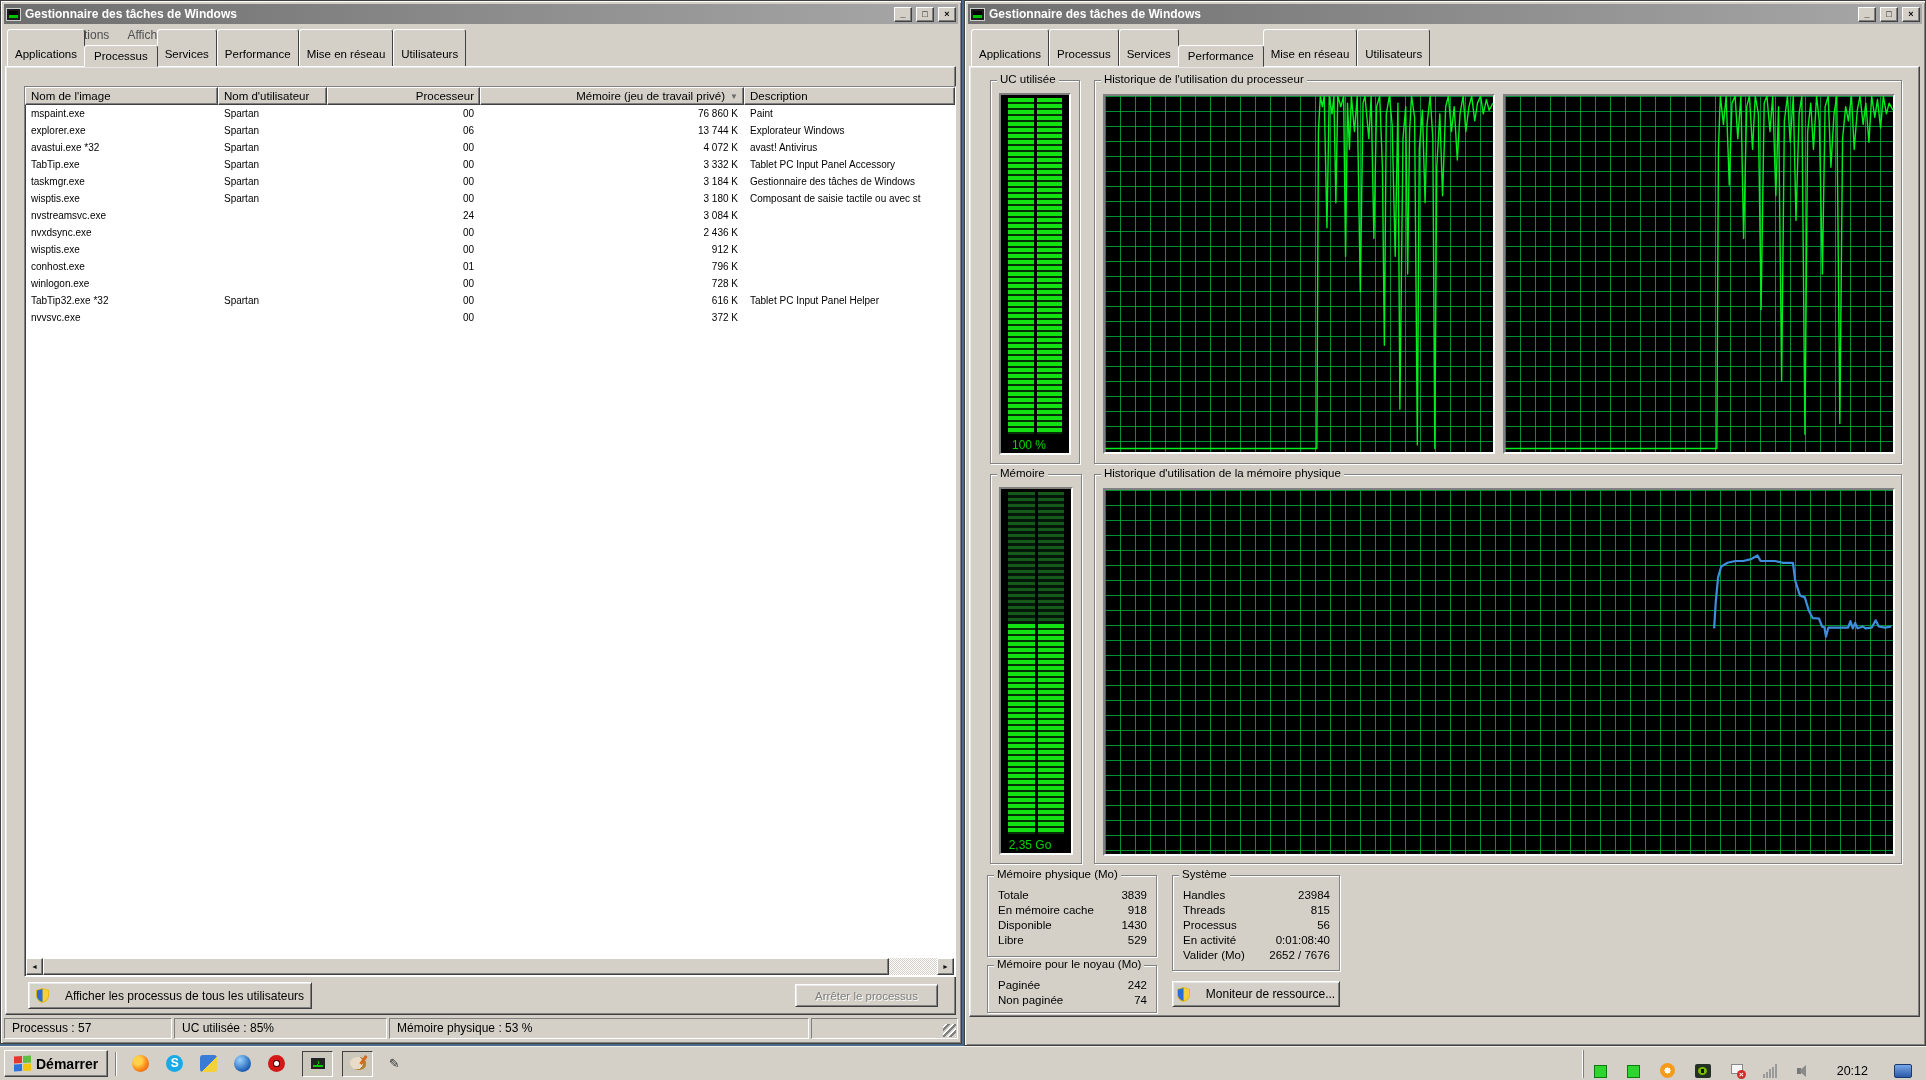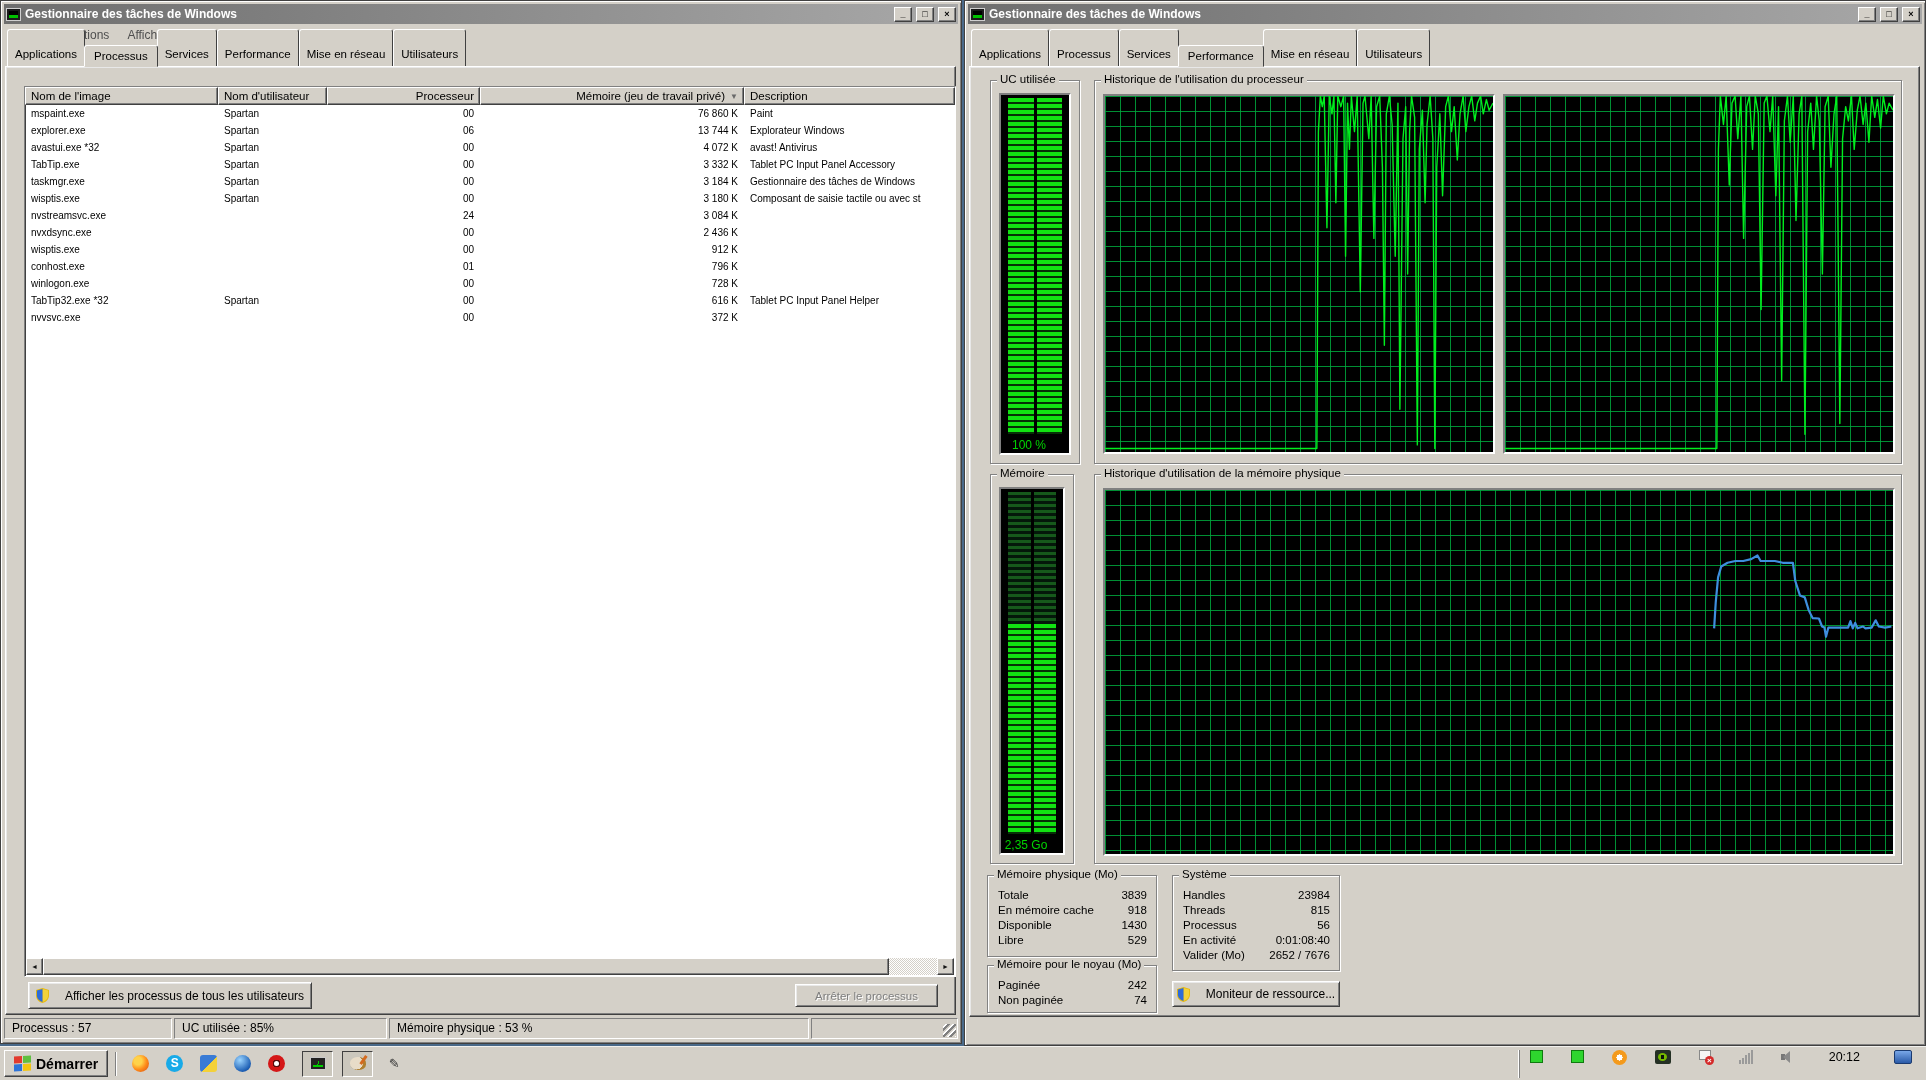--- a/index.html
+++ b/index.html
@@ -104,21 +104,21 @@
   .ic-red{background:radial-gradient(circle at 50% 50%,#5a0a0a 0 30%,#d41717 32% 100%);position:relative;}
   .ic-red::after{content:"";position:absolute;left:6px;top:6px;width:5px;height:5px;background:#fff;border-radius:50%;}
   .task-btn{width:31px;height:26px;margin-left:9px;background:#cbc7bd;border:1px solid;
             border-color:#404040 #fff #fff #404040;display:flex;align-items:center;justify-content:center;}
   .tm-icon{width:16px;height:13px;background:#222;border:1px solid #c9c9c9;position:relative;}
   .tm-icon::after{content:"";position:absolute;left:2px;bottom:2px;width:10px;height:6px;
                   background:linear-gradient(to top,#00d000 2px,transparent 2px),linear-gradient(100deg,transparent 45%,#00d000 45% 55%,transparent 55%);}
   .paint-icon{width:16px;height:13px;background:radial-gradient(circle at 40% 45%,#e8dcc8 55%,#b08030 56%);border-radius:50% 50% 45% 55%;position:relative;}
   .paint-icon::after{content:"";position:absolute;right:1px;top:-2px;width:3px;height:10px;background:#d46a1f;transform:rotate(35deg);}
   .pen-btn{width:26px;height:24px;margin-left:8px;display:flex;align-items:center;justify-content:center;font-size:13px;color:#333;}
-  .tray{margin-left:auto;height:28px;display:flex;align-items:flex-start;gap:28px;padding:0 10px;
+  .tray{margin-left:auto;height:28px;display:flex;align-items:flex-end;gap:20px;padding:0 10px;
         border-left:1px solid #808080;box-shadow:-1px 0 0 #fff;}
   .tray-sq{width:13px;height:13px;background:#2ed52e;border:1px solid #0f7a0f;}
   .tray-orange{width:15px;height:15px;border-radius:50%;background:radial-gradient(circle at 50% 50%,#fff 0 28%,#f49a1c 30%);}
   .tray-nvidia{width:16px;height:14px;background:#243024;border-radius:2px;position:relative;}
   .tray-nvidia::after{content:"";position:absolute;left:3px;top:3px;width:9px;height:8px;border-radius:50%;
                       background:radial-gradient(circle at 50% 50%,#0c120c 0 30%,#76b900 32%);}
   .tray-flag{width:12px;height:14px;position:relative;}
   .tray-flag::before{content:"";position:absolute;left:0;top:0;width:10px;height:8px;background:#f5f5f5;border:1px solid #888;}
   .tray-flag::after{content:"×";position:absolute;right:-3px;bottom:-1px;width:9px;height:9px;background:#d42a2a;border-radius:50%;
                     color:#fff;font-size:8px;line-height:9px;text-align:center;font-weight:bold;}
@@ -341,21 +341,21 @@
       </div>
       <div class="graph sunken" style="left:408px;top:13px;width:392px;height:360px;">
         <div class="graph-inner">
             <svg id="cpu2" viewBox="0 0 100 100" preserveAspectRatio="none">
               <polyline points="0,99 54.6,99 55,15 55.5,0 56.3,8 57,0 57.8,25 58.5,2 59.3,0 60,12 60.8,0 61.5,40 62.3,3 63,0 63.8,15 64.5,0 65.3,5 66,60 66.8,2 67.5,0 68.3,10 69,0 69.8,28 70.5,3 71.3,80 72,7 72.8,0 73.5,13 74.3,0 75,35 75.8,5 76.5,0 77.3,95 78,10 78.8,2 79.5,15 80.3,0 81,7 81.8,50 82.5,3 83.3,0 84,20 84.8,5 85.5,0 86.3,92 87,12 87.8,3 88.5,7 89.3,0 90,15 90.8,4 91.5,0 92.3,8 93,2 93.8,13 94.5,0 95.3,6 96,1 96.8,9 97.5,0 98.3,5 99,2 100,4" fill="none" stroke="#00ee1e" stroke-width="1.4" vector-effect="non-scaling-stroke" stroke-linejoin="round"></polyline>
             </svg>
           </div>
       </div>
     </div>
 
-    <div class="groupbox" style="left:20px;top:407px;width:84px;height:390px;">
+    <div class="groupbox" style="left:20px;top:407px;width:92px;height:390px;">
       <span class="group-label">Mémoire</span>
       <div class="gauge-panel sunken">
         <div class="gauge-cols">
           <div class="gauge-col">
               <div class="gauge-dim"></div>
               <div class="gauge-bright" style="height: 61.5%;"></div>
             </div>
           <div class="gauge-col">
               <div class="gauge-dim"></div>
               <div class="gauge-bright" style="height: 61.5%;"></div>

